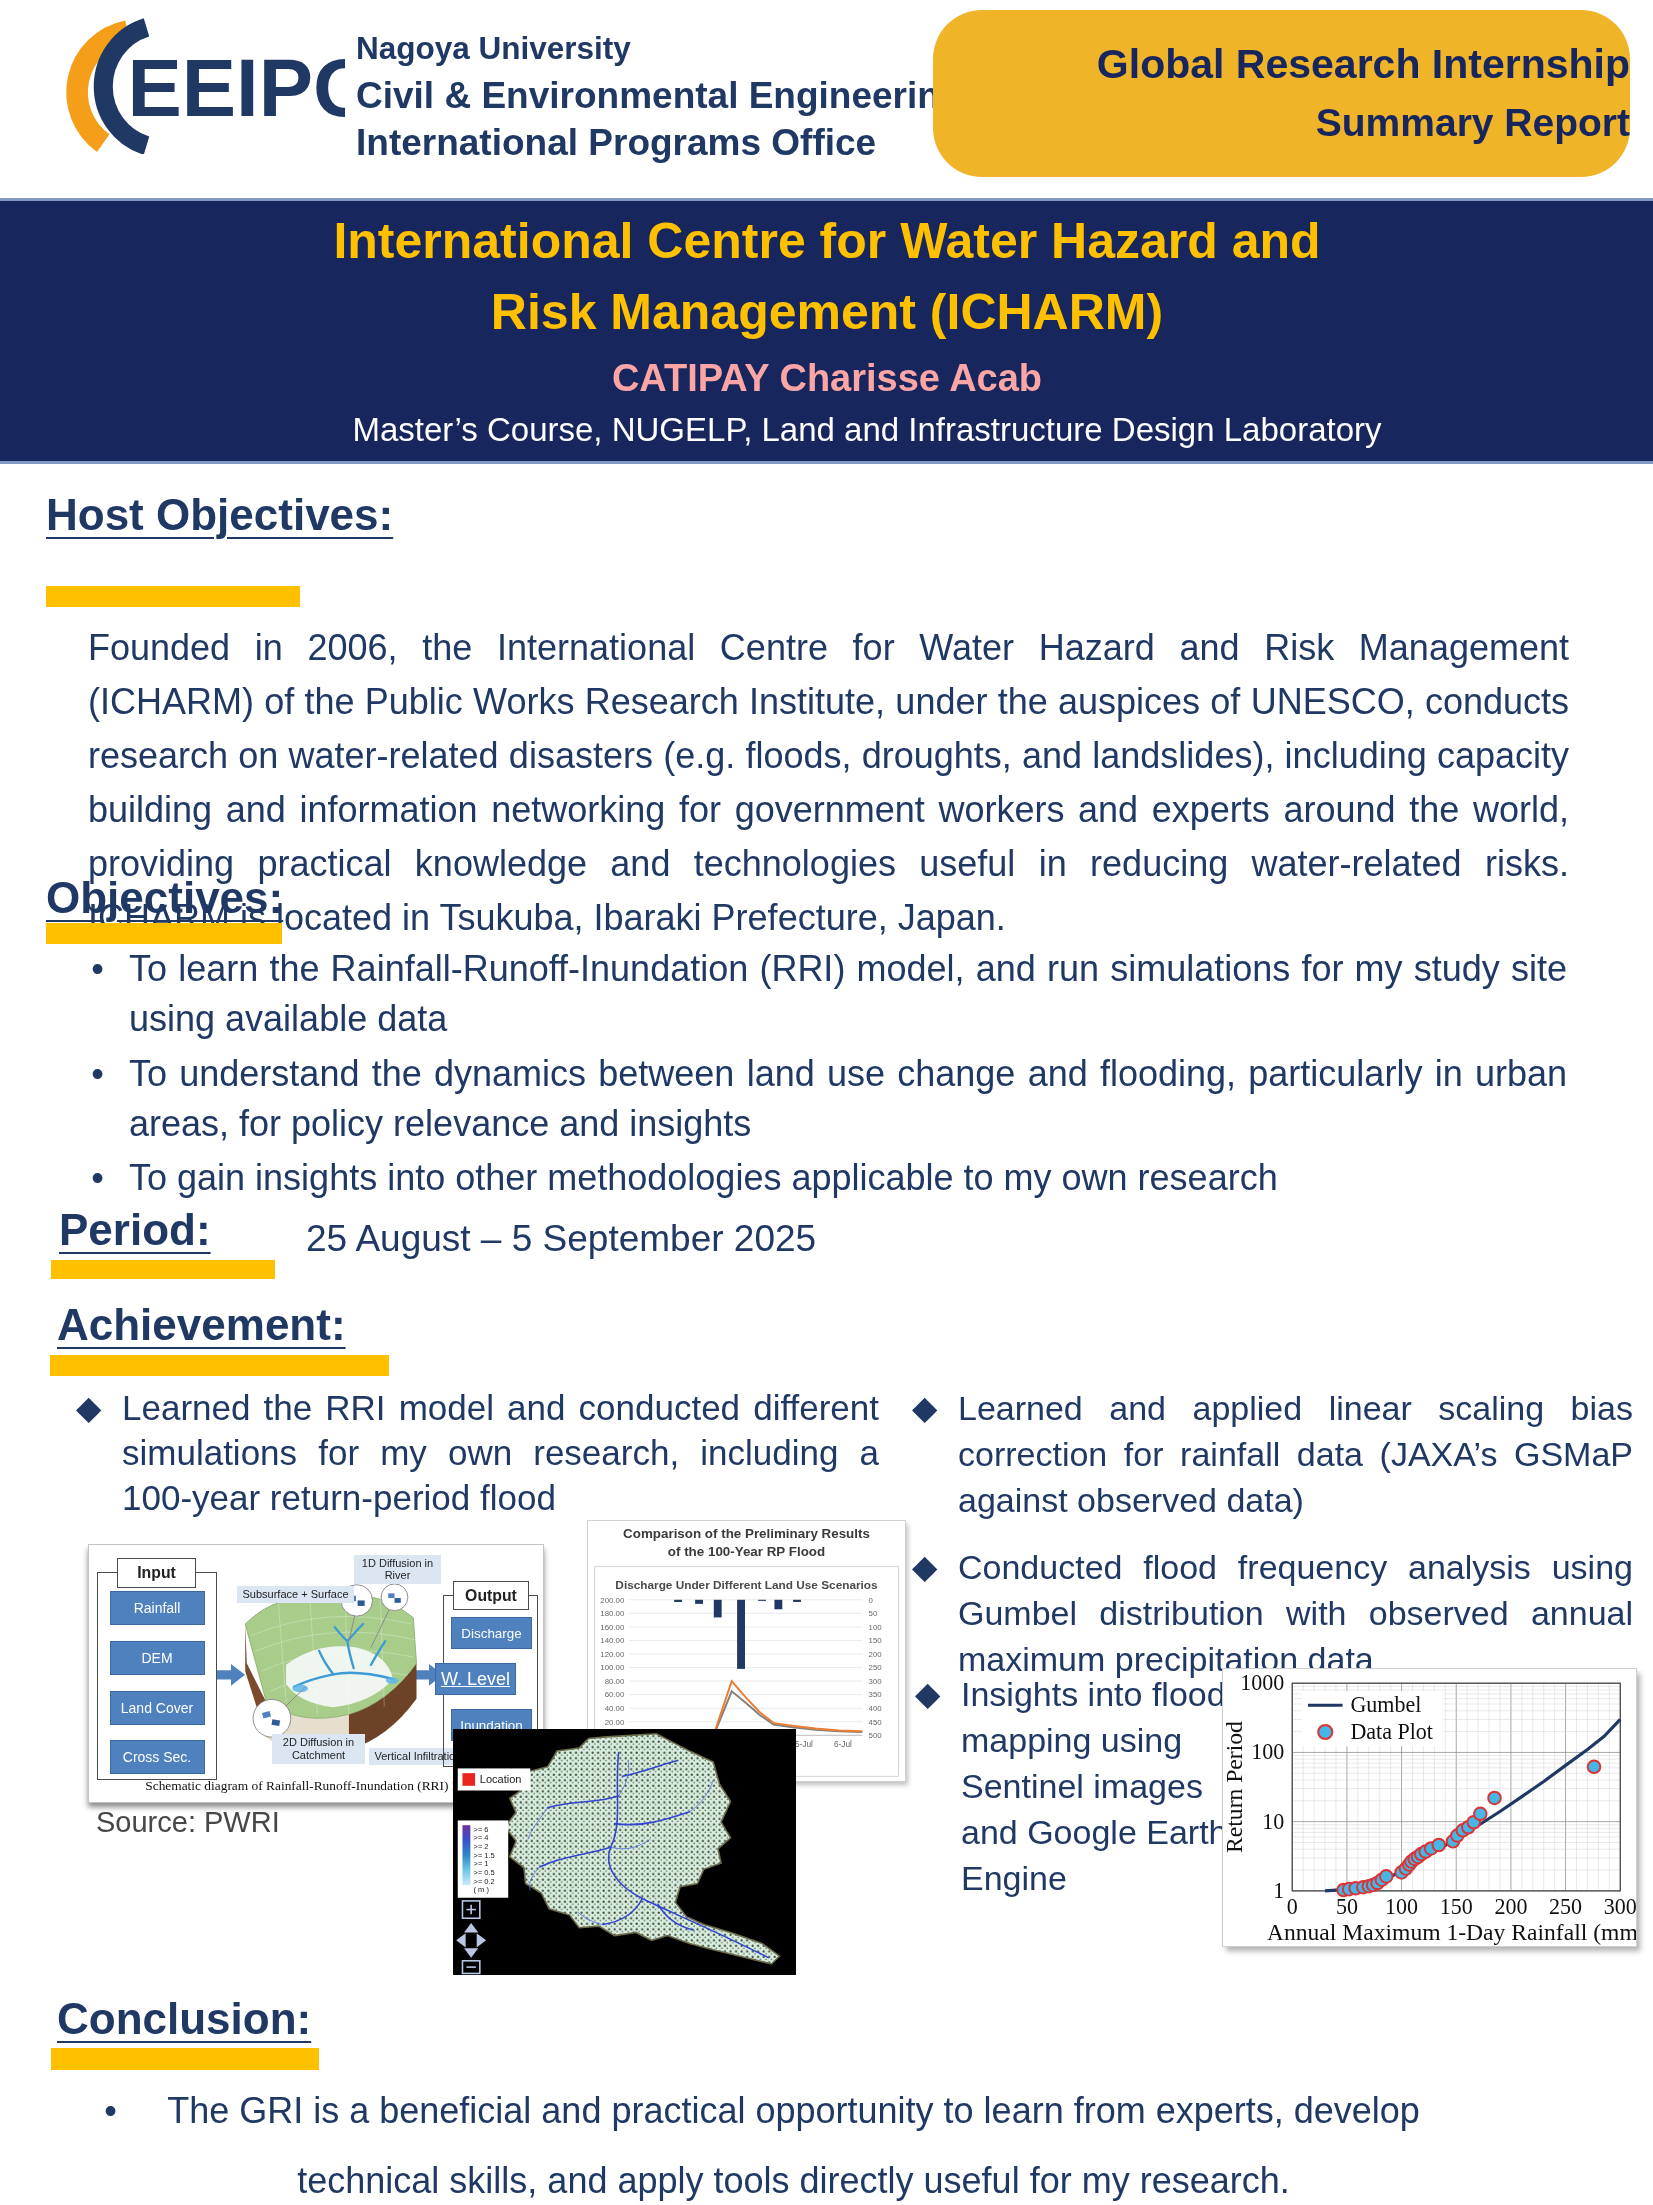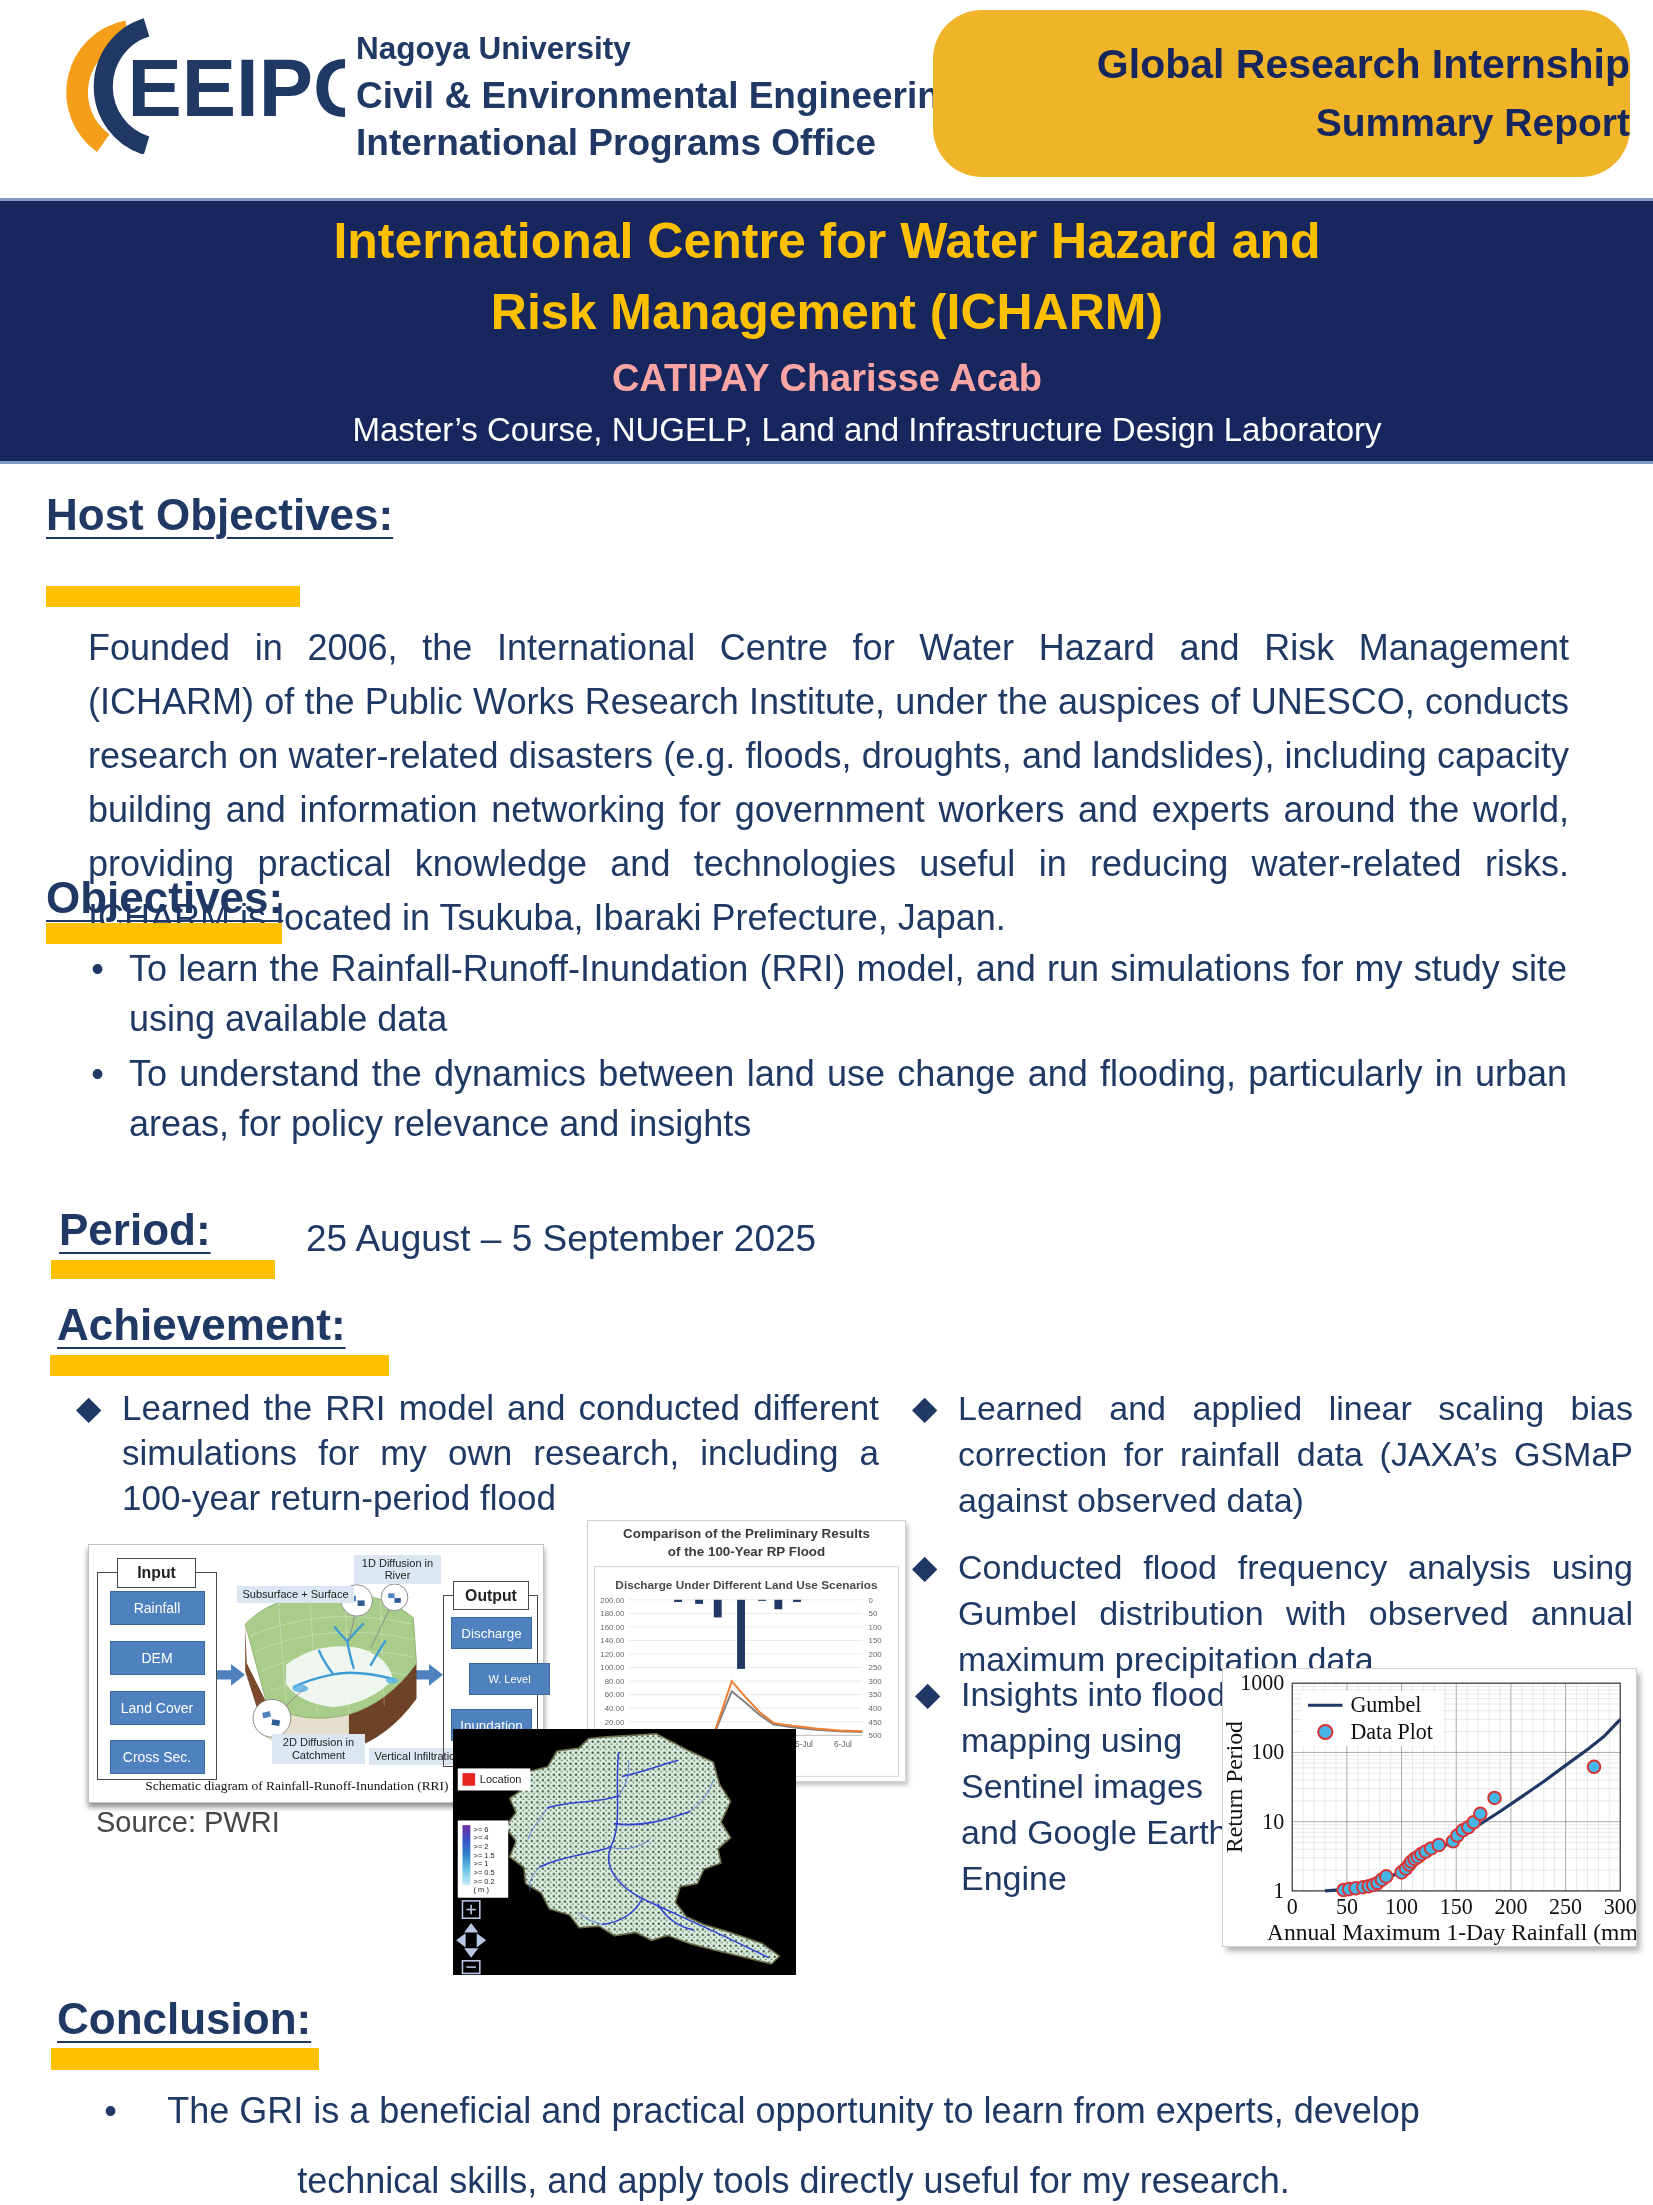--- a/index.html
+++ b/index.html
@@ -94,20 +94,21 @@
 
   <div class="sec-head" style="left:46px;top:490px;">Host Objectives:</div>
   <div class="gold-bar" style="left:46px;top:586px;width:254px;height:20.5px;"></div>
   <div class="body-par">Founded in 2006, the International Centre for Water Hazard and Risk Management (ICHARM) of the Public Works Research Institute, under the auspices of UNESCO, conducts research on water-related disasters (e.g. floods, droughts, and landslides), including capacity building and information networking for government workers and experts around the world, providing practical knowledge and technologies useful in reducing water-related risks. ICHARM is located in Tsukuba, Ibaraki Prefecture, Japan.</div>
 
   <div class="sec-head" style="left:46px;top:873px;">Objectives:</div>
   <div class="gold-bar" style="left:46px;top:923px;width:236px;height:20.5px;"></div>
   <ul class="dotlist" id="objectives-list">
       <li>To learn the Rainfall-Runoff-Inundation (RRI) model, and run simulations for my study site using available data</li>
       <li>To understand the dynamics between land use change and flooding, particularly in urban areas, for policy relevance and insights</li>
+      <li>To gain insights into other methodologies applicable to my own research</li>
     </ul>
 
   <div class="sec-head" style="left:59px;top:1205px;">Period:</div>
   <div class="period-value">25 August – 5 September 2025</div>
   <div class="gold-bar" style="left:51px;top:1260px;width:224px;height:19px;"></div>
 
   <div class="sec-head" style="left:57px;top:1300px;">Achievement:</div>
   <div class="gold-bar" style="left:50px;top:1355px;width:339px;height:20.5px;"></div>
   <div id="ach-left">
       <div class="abullet">
@@ -188,21 +189,21 @@
         <rect x="52" y="192" width="10" height="7" fill="#2B5C96" transform="rotate(10 57 195)"></rect>
       </g>
     </svg>
     <div class="rri-note" style="left:148px;top:41px;">Subsurface + Surface</div>
     <div class="rri-note" style="left:265px;top:9.5px;width:76px;">1D Diffusion in River</div>
     <div class="rri-note" style="left:183px;top:189px;width:82px;">2D Diffusion in Catchment</div>
     <div class="rri-note" style="left:280px;top:203px;">Vertical Infiltration</div>
     <div class="rri-frame" style="left:354px;top:50px;width:93px;height:170px;"></div>
     <div class="rri-taglabel" style="left:364px;top:36px;width:74px;height:27px;">Output</div>
     <div class="rri-blue" style="left:362px;top:72px;width:79px;height:30px;font-size:13.4px;">Discharge</div>
-    <div class="rri-blue" style="left:380px;top:118px;width:79px;height:30px;font-size:11px;">W. Level</div>
+    <div class="rri-blue" style="left:346px;top:118px;width:79px;height:30px;font-size:18px;text-decoration:underline;">W. Level</div>
     <div class="rri-blue" style="left:362px;top:164px;width:79px;height:30px;font-size:13.4px;">Inundation</div>
     <div class="rri-caption">Schematic diagram of Rainfall-Runoff-Inundation (RRI) Model</div>
   </div>
   <div class="source-text">Source: PWRI</div>
 
   <div class="combo-card">
     <svg id="combo-svg" width="317" height="260" viewBox="0 0 402 330">
         <text x="201" y="22" text-anchor="middle" font-size="17" font-weight="bold" fill="#3a3a3a" font-family="Liberation Sans, sans-serif">Comparison of the Preliminary Results</text>
         <text x="201" y="44" text-anchor="middle" font-size="17" font-weight="bold" fill="#3a3a3a" font-family="Liberation Sans, sans-serif">of the 100-Year RP Flood</text>
         <rect x="8" y="58" width="386" height="266" fill="#ffffff" stroke="#c9c9c9"></rect>

